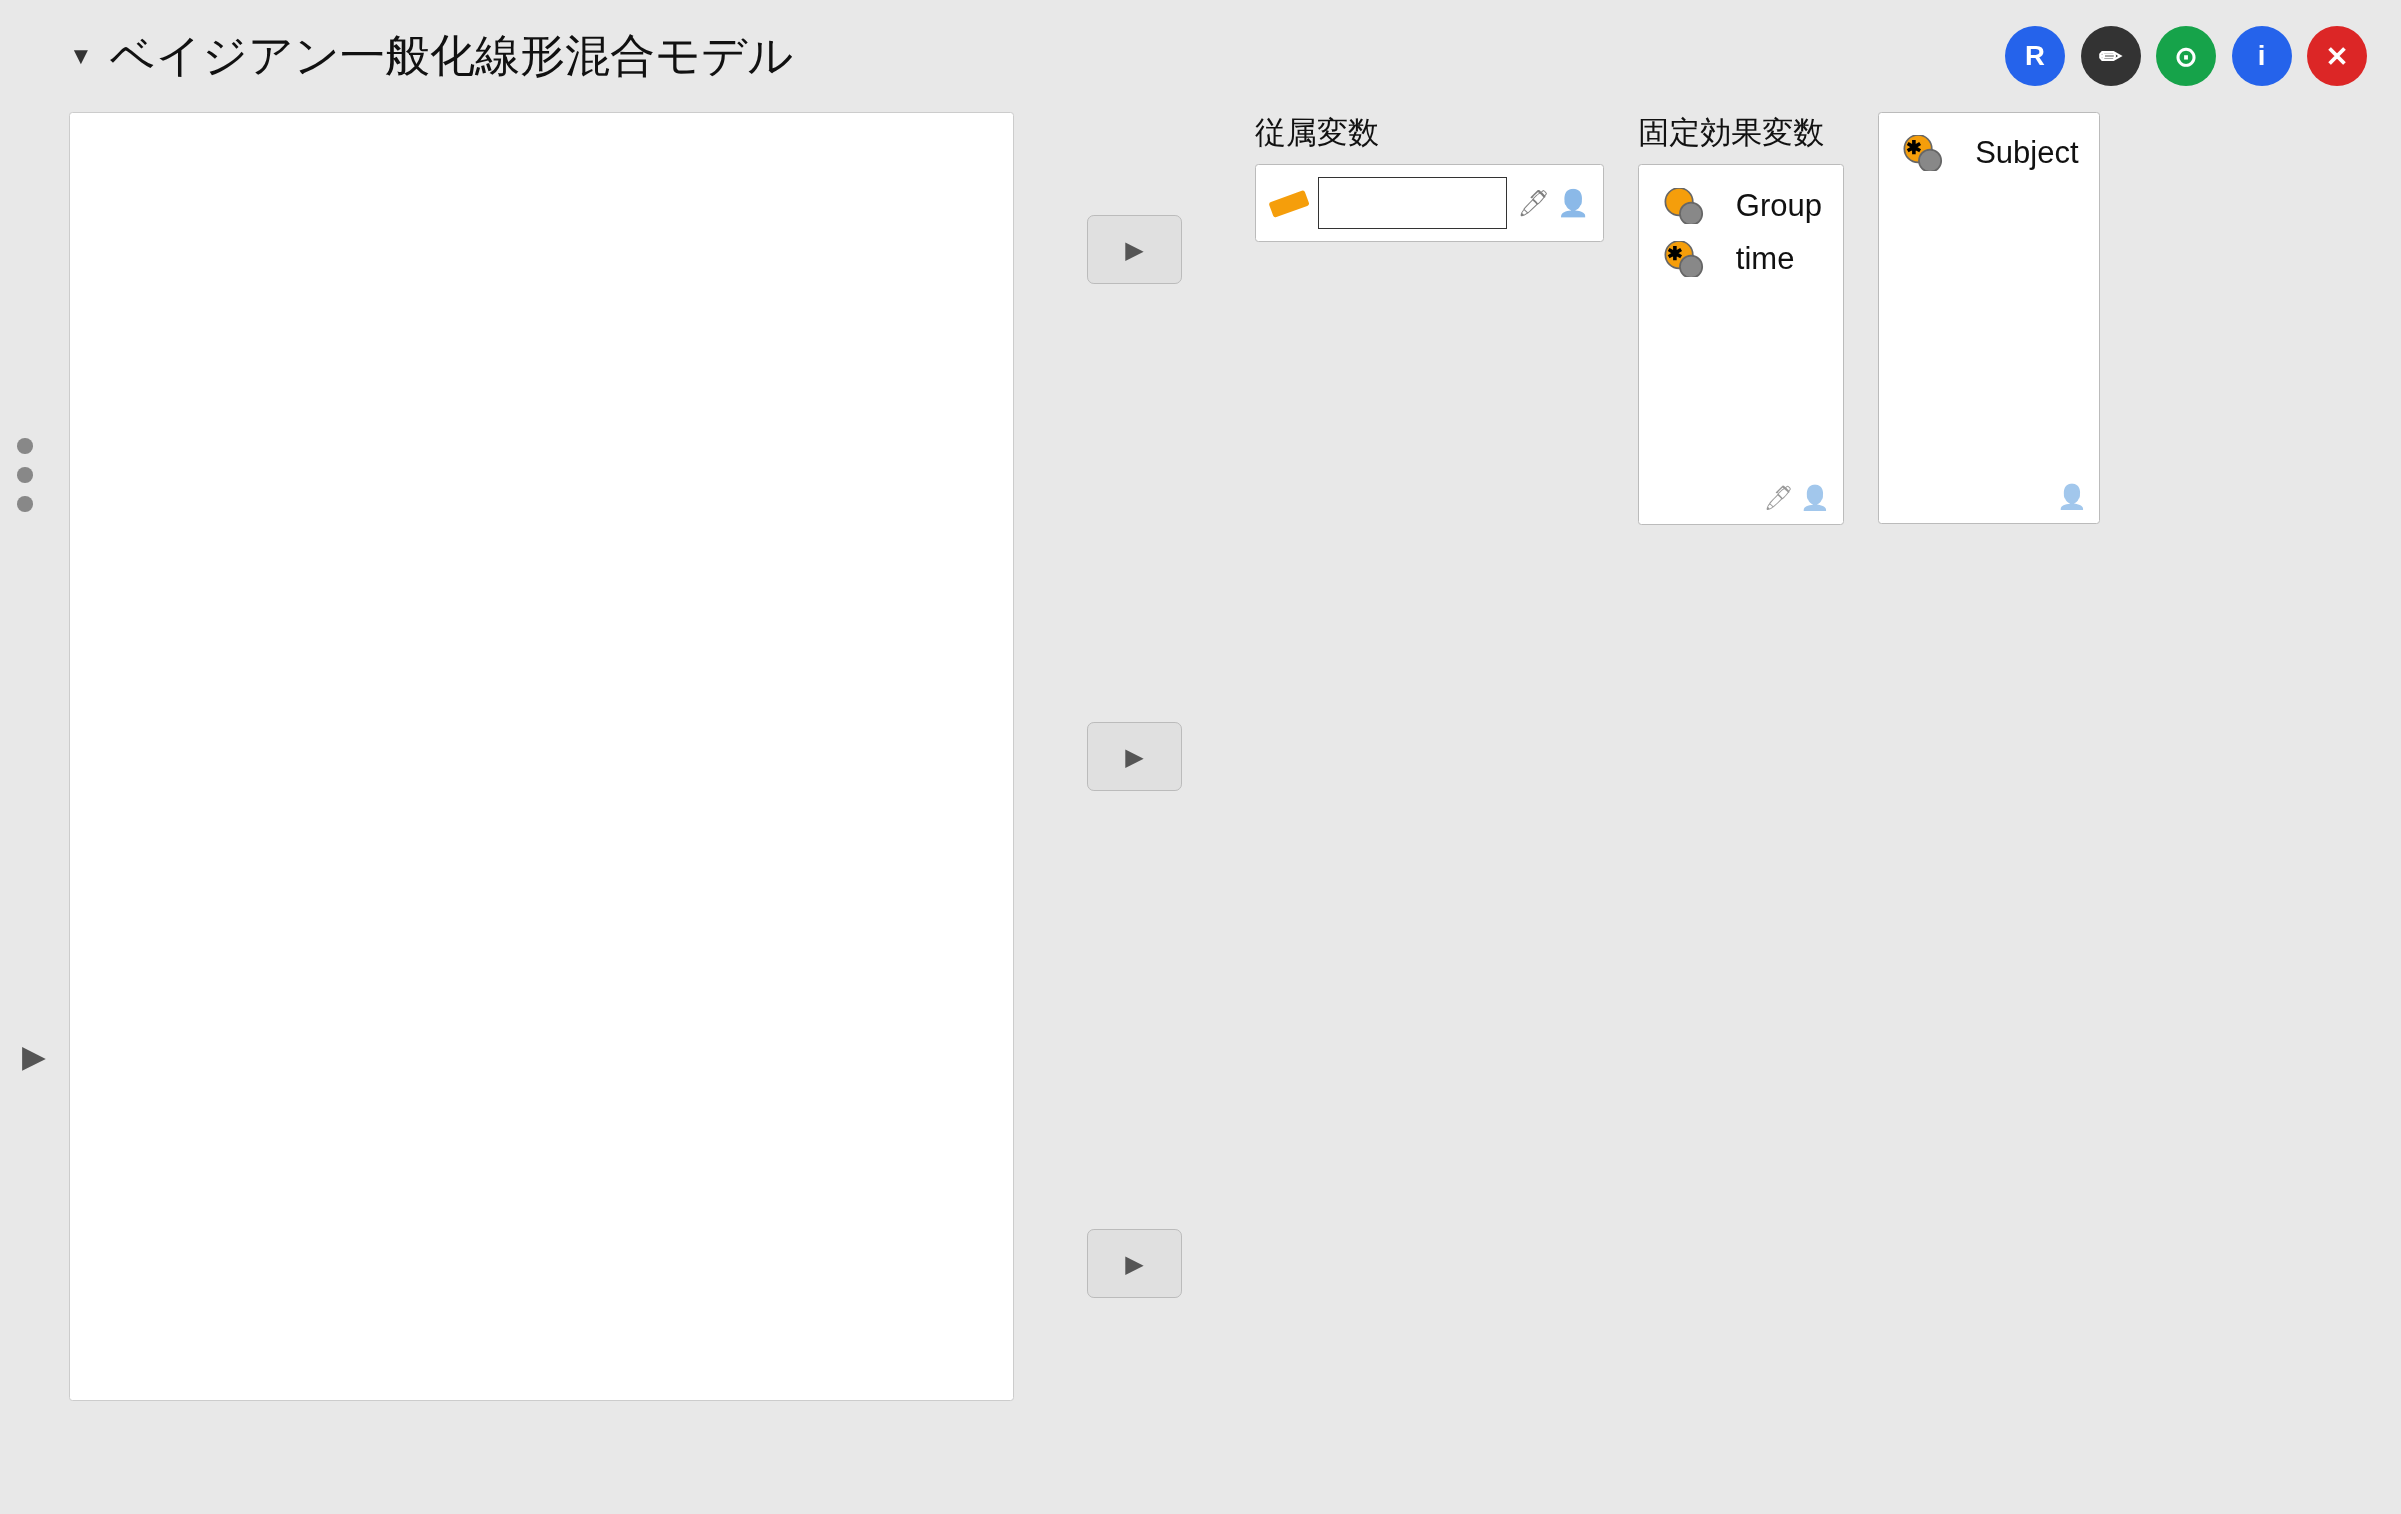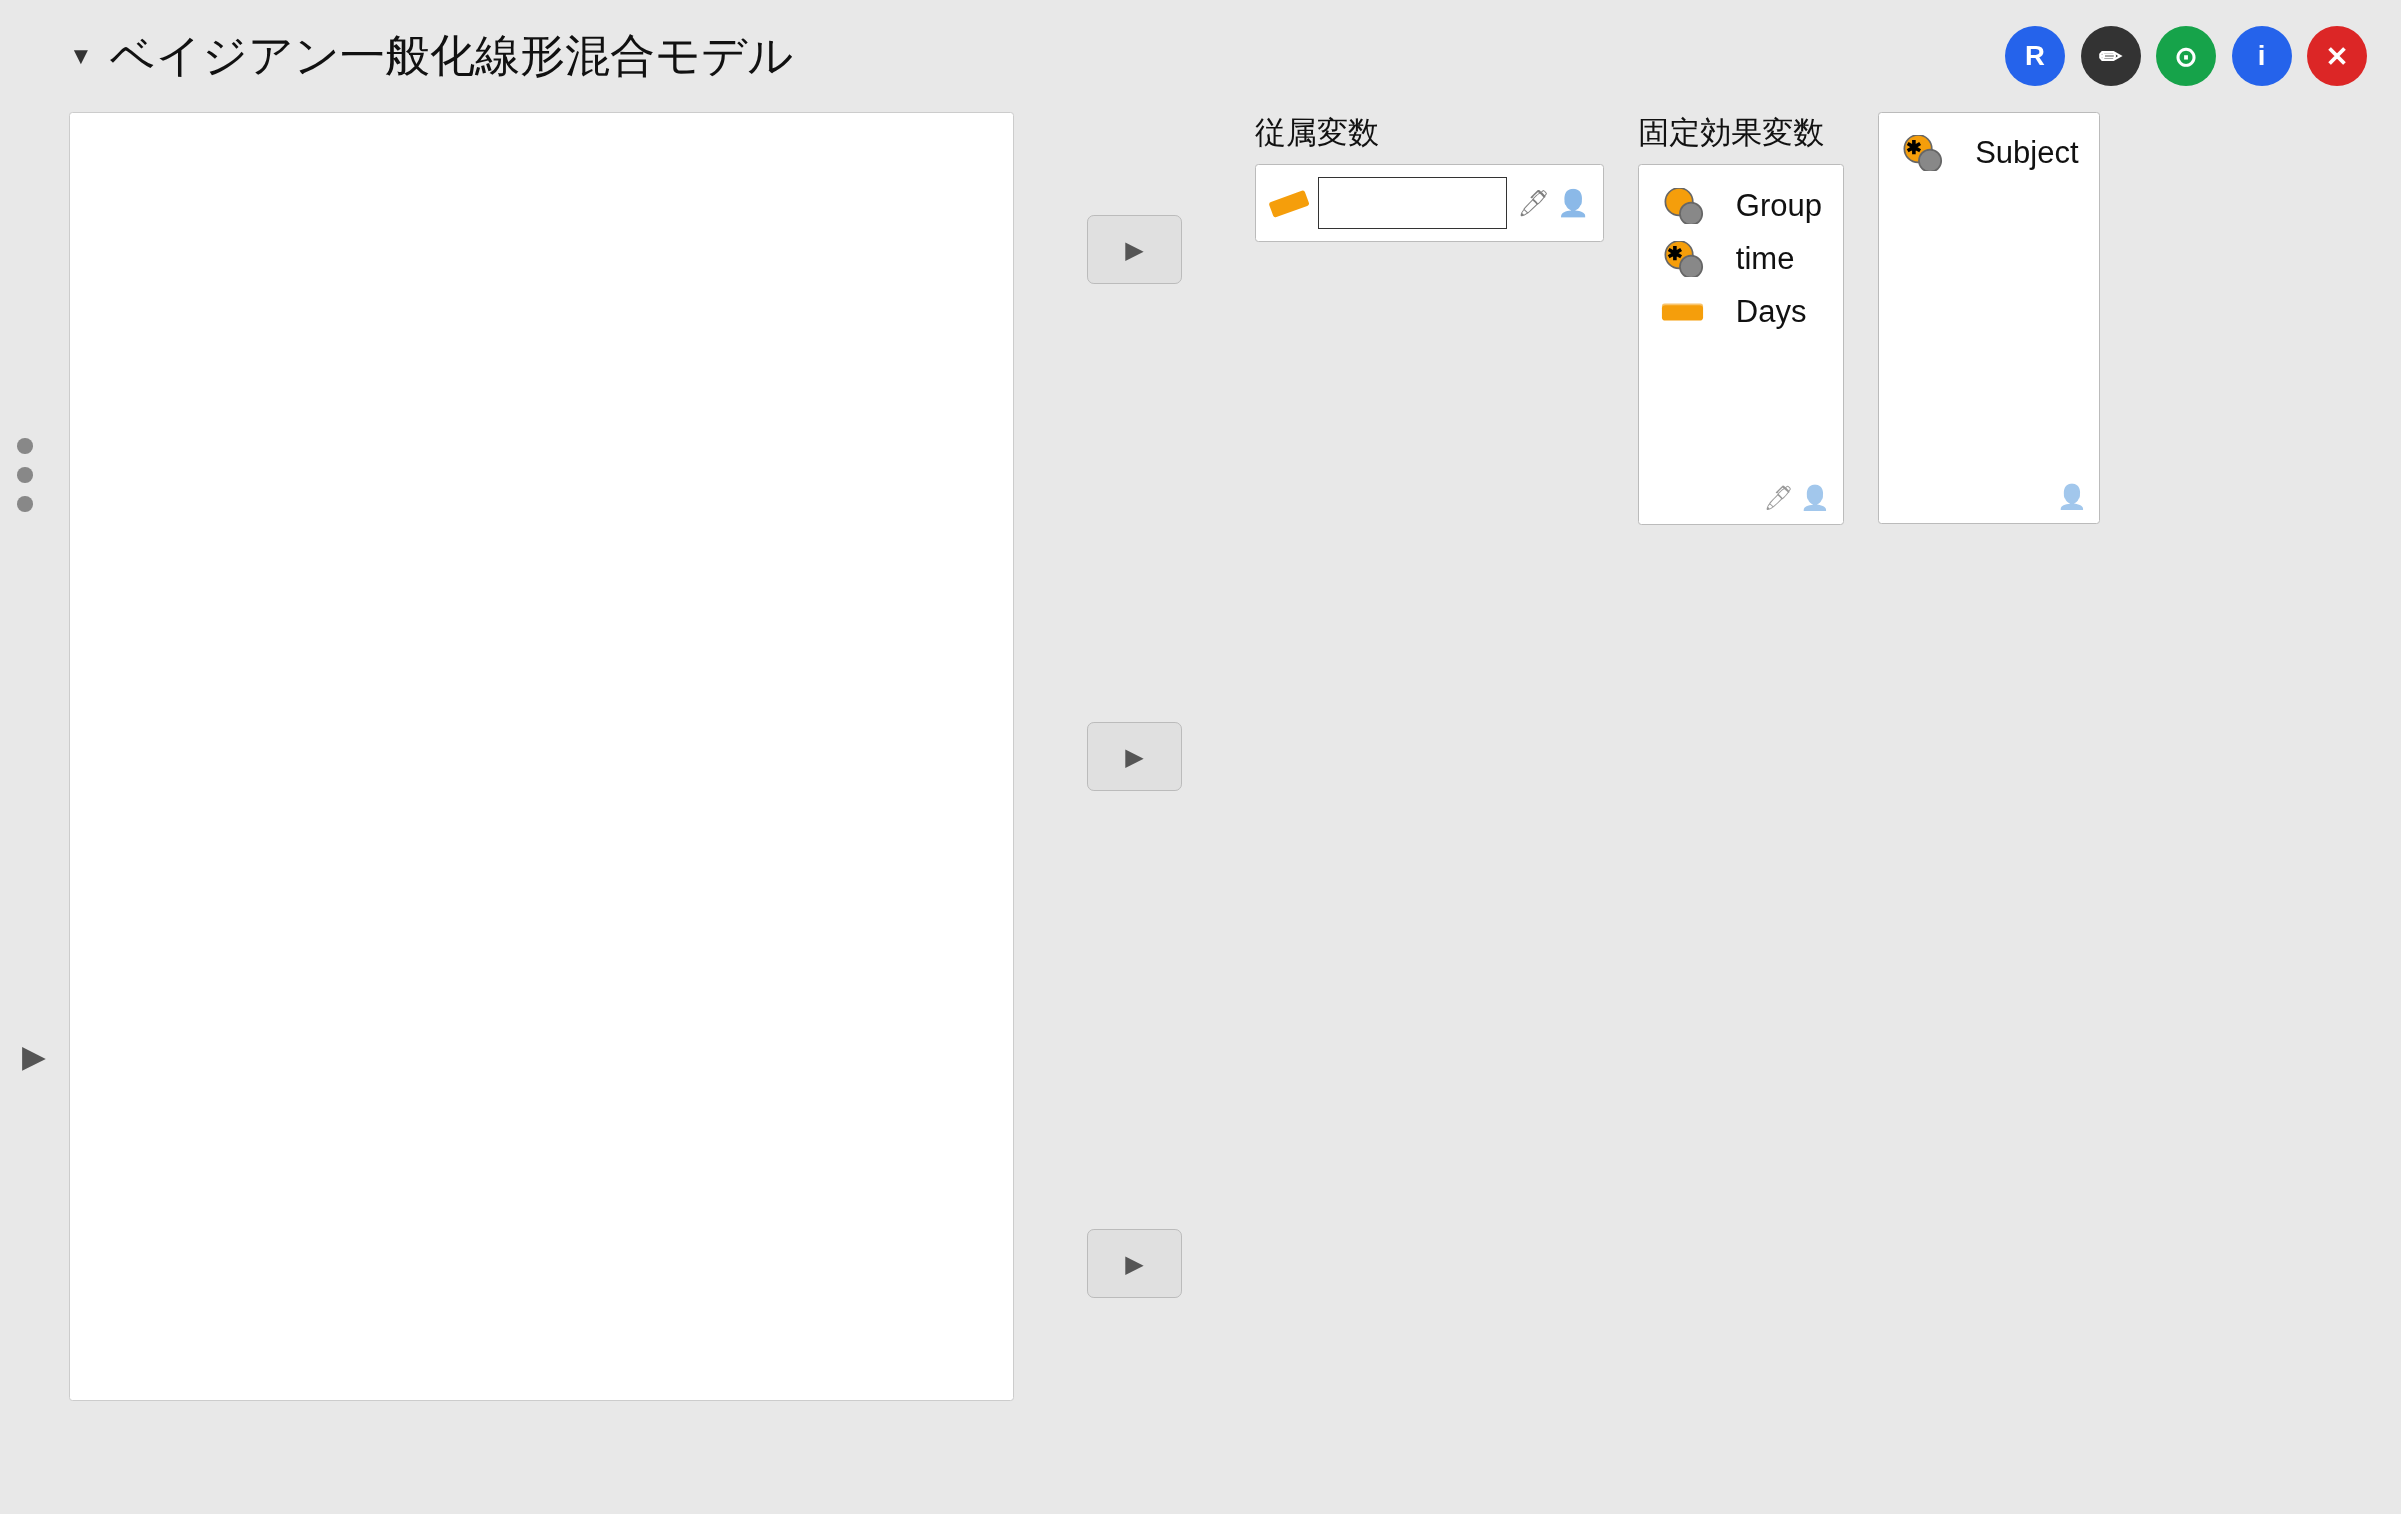--- a/index.html
+++ b/index.html
@@ -316,29 +316,20 @@
                 <circle cx="22" cy="16" r="16" fill="#f59e0b" stroke="#666" stroke-width="2"></circle>
                 <circle cx="36" cy="30" r="13" fill="#888" stroke="#666" stroke-width="2"></circle>
                 <text x="8" y="22" font-size="22" fill="#000" font-weight="bold">✱</text>
               </svg>
             </span>
             <span>time</span>
           </div>
 
 
 
-          <div class="variable-item">
-            <span class="var-icon">
-              <svg width="45" height="24" viewBox="0 0 52 28">
-                <rect x="2" y="6" width="48" height="18" rx="4" ry="4" fill="#f59e0b"></rect>
-                <rect x="2" y="4" width="48" height="8" rx="3" ry="3" fill="#f59e0b" opacity="0.6"></rect>
-              </svg>
-            </span>
-            <span>Days</span>
-          </div>
 
           <div class="bottom-right-icon">
             🖊 👤
           </div>
         </div>
       </div>
 
       <div>
         <div class="random-effects-box">
 

